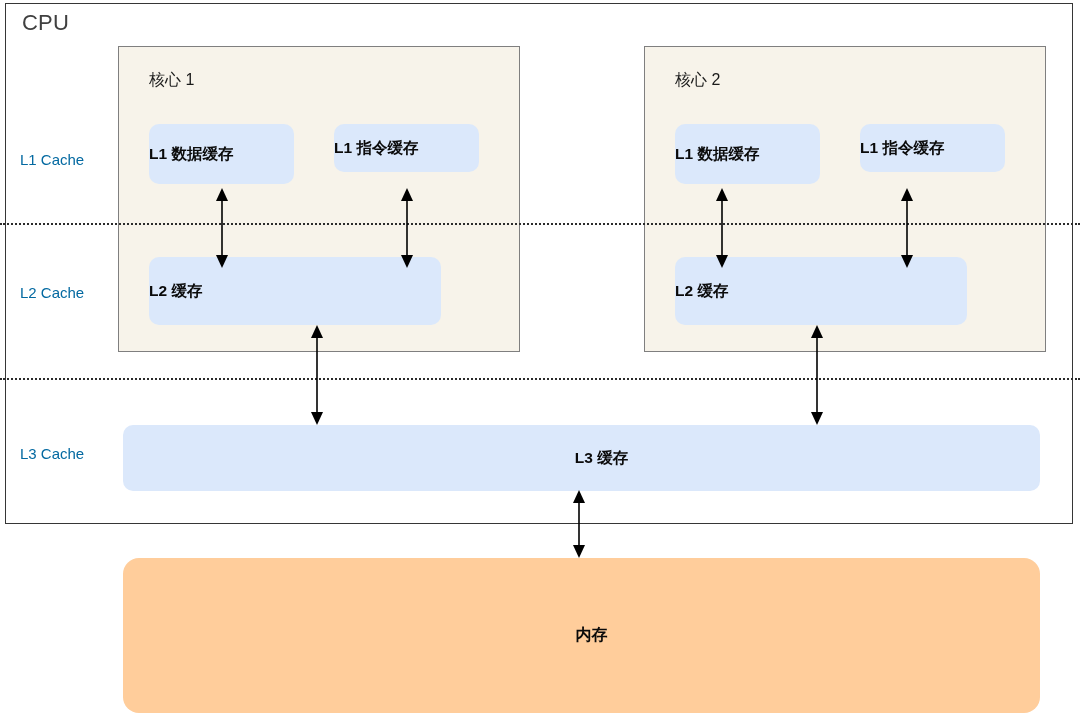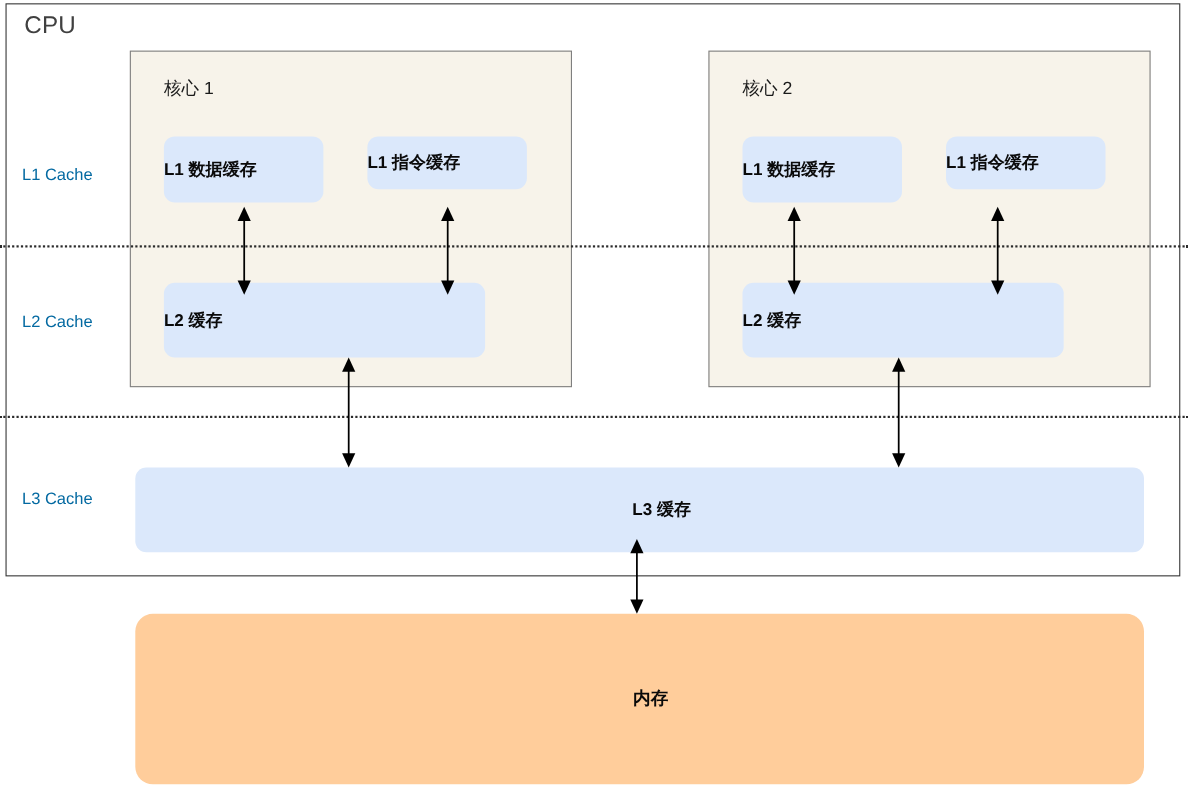--- a/index.html
+++ b/index.html
@@ -108,21 +108,21 @@
   .l1-instr { left: 215px; top: 77px; width: 145px; height: 48px; }
   
   .l2-block { left: 30px;  top: 210px; width: 292px; height: 68px; }
 
   
   #l3-cache {
     position: absolute;
     left: 123px;
     top: 425px;
     width: 917px;
-    height: 77px;
+    height: 66px;
     background: #dbe8fb;
     border-radius: 10px;
     display: flex;
     align-items: center;
     justify-content: center;
     box-sizing: border-box;
     padding-left: 40px;
   }
   #l3-cache span {
     font-size: 15.5px;

